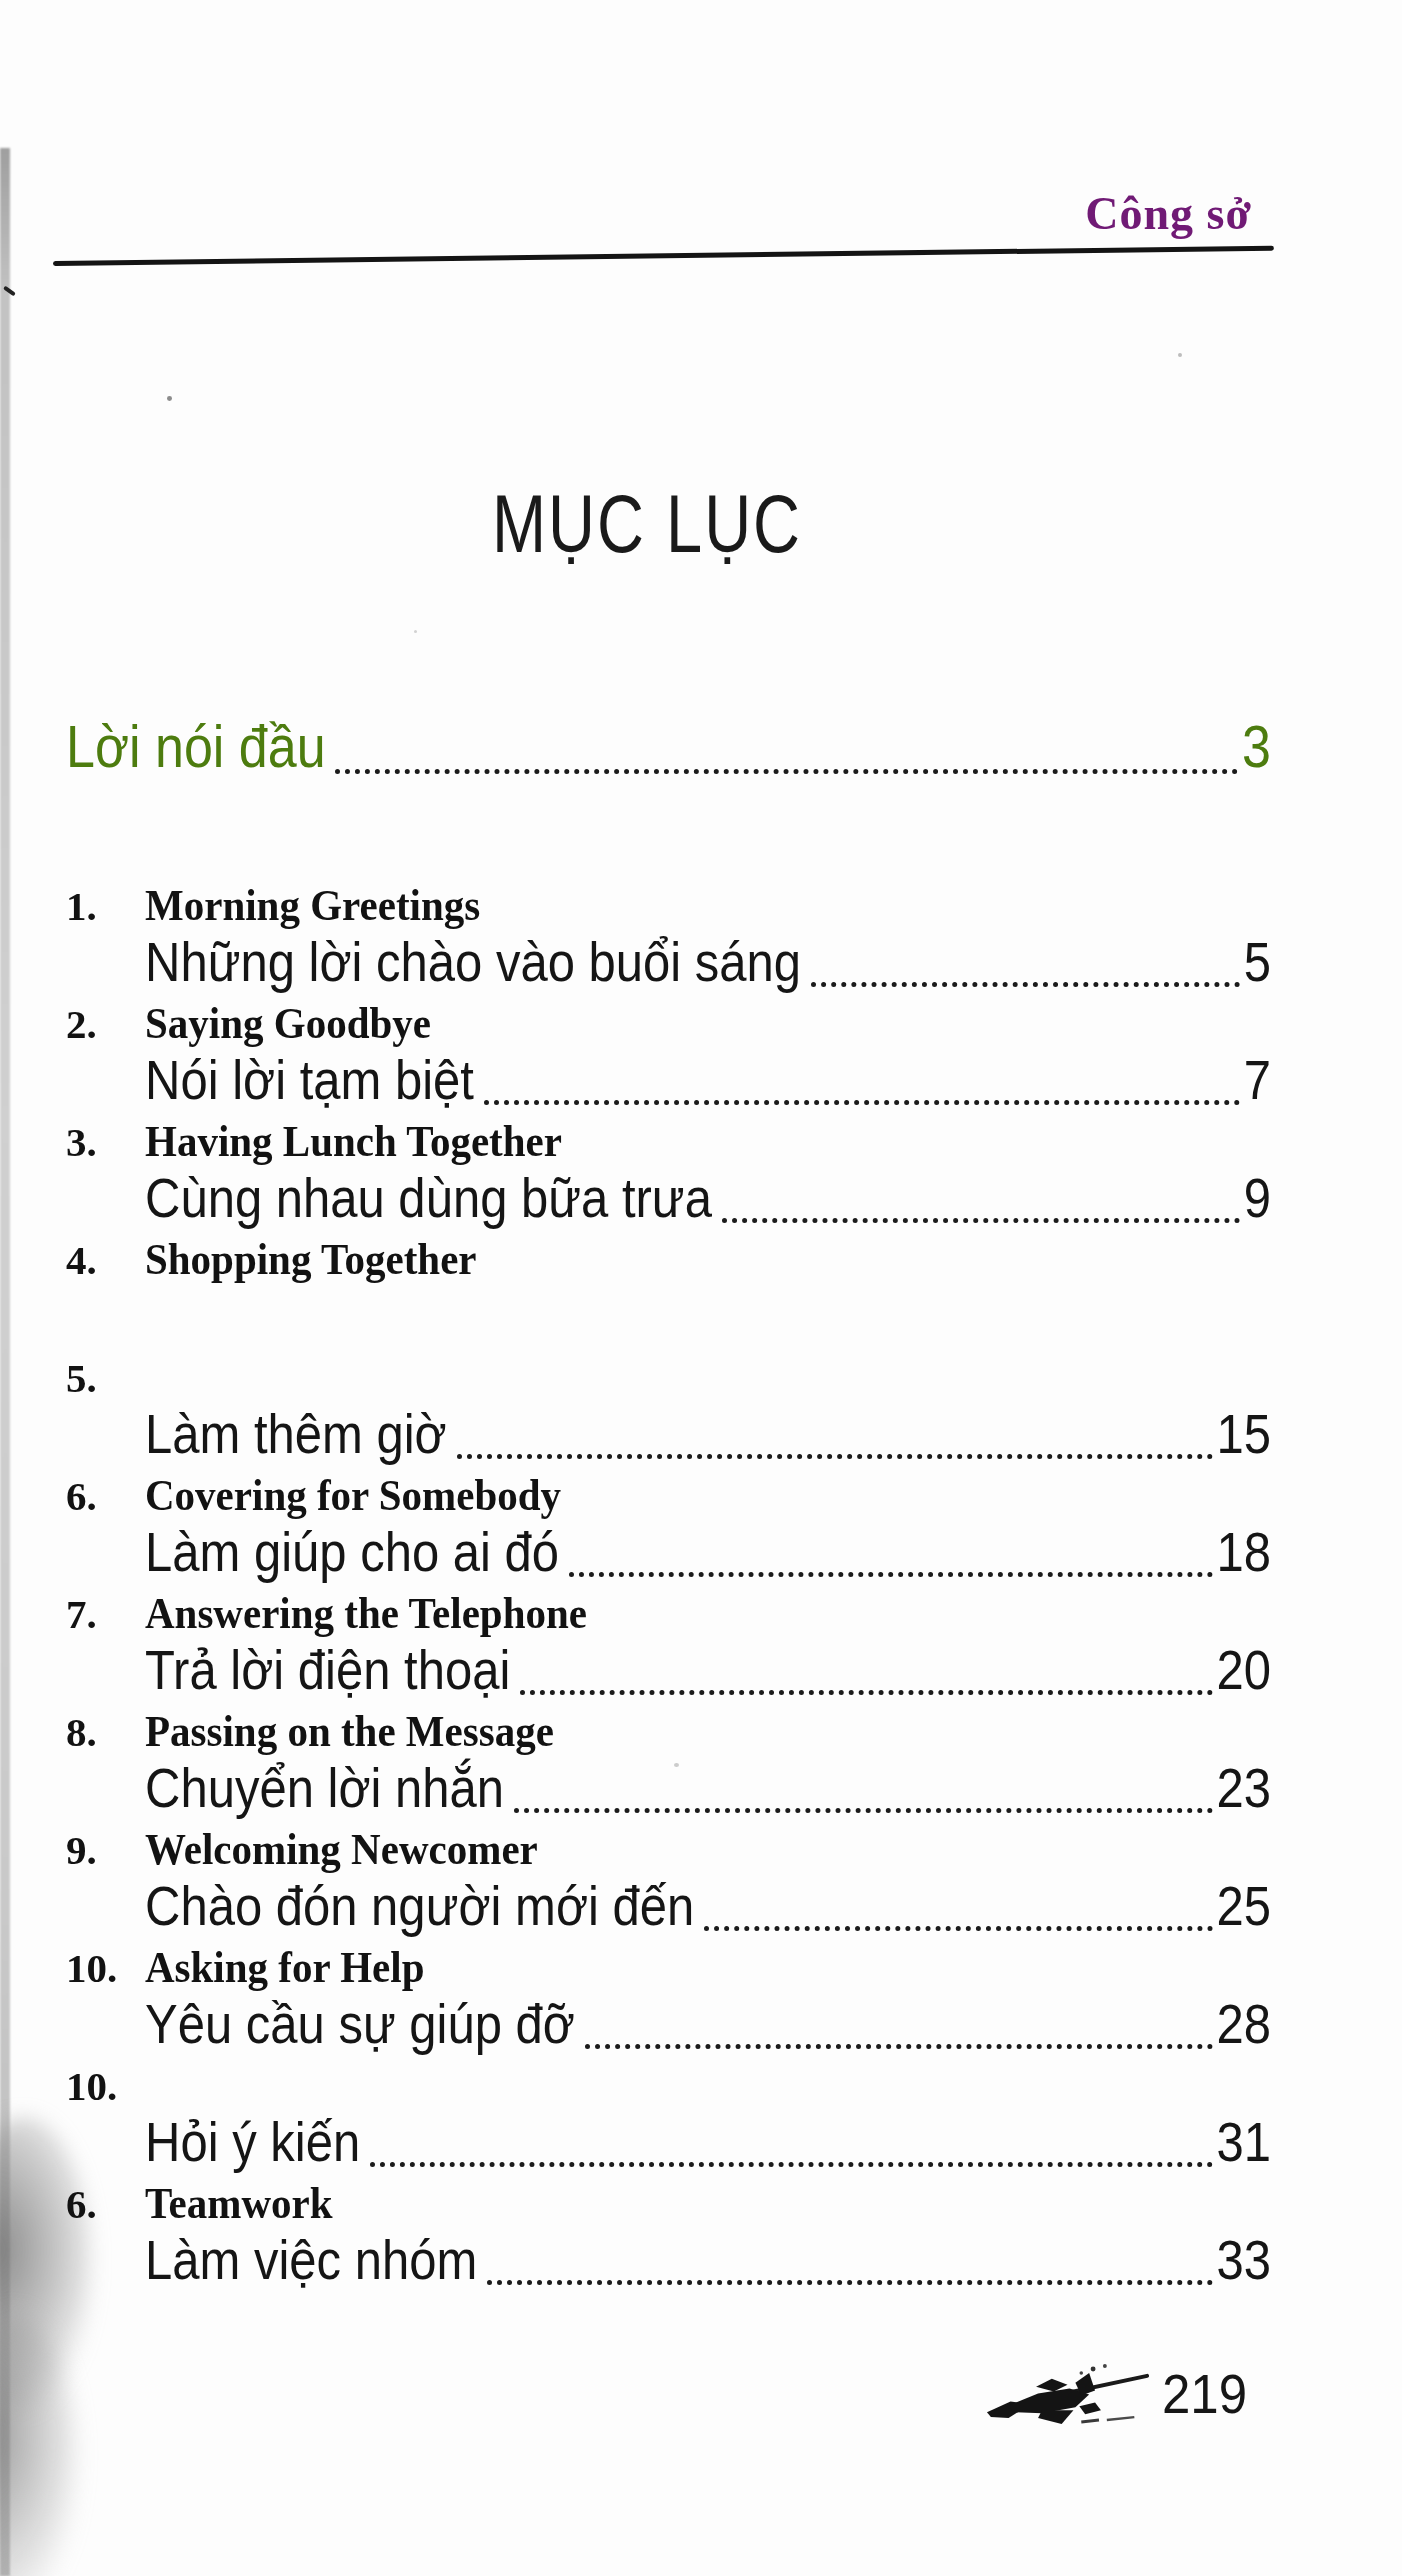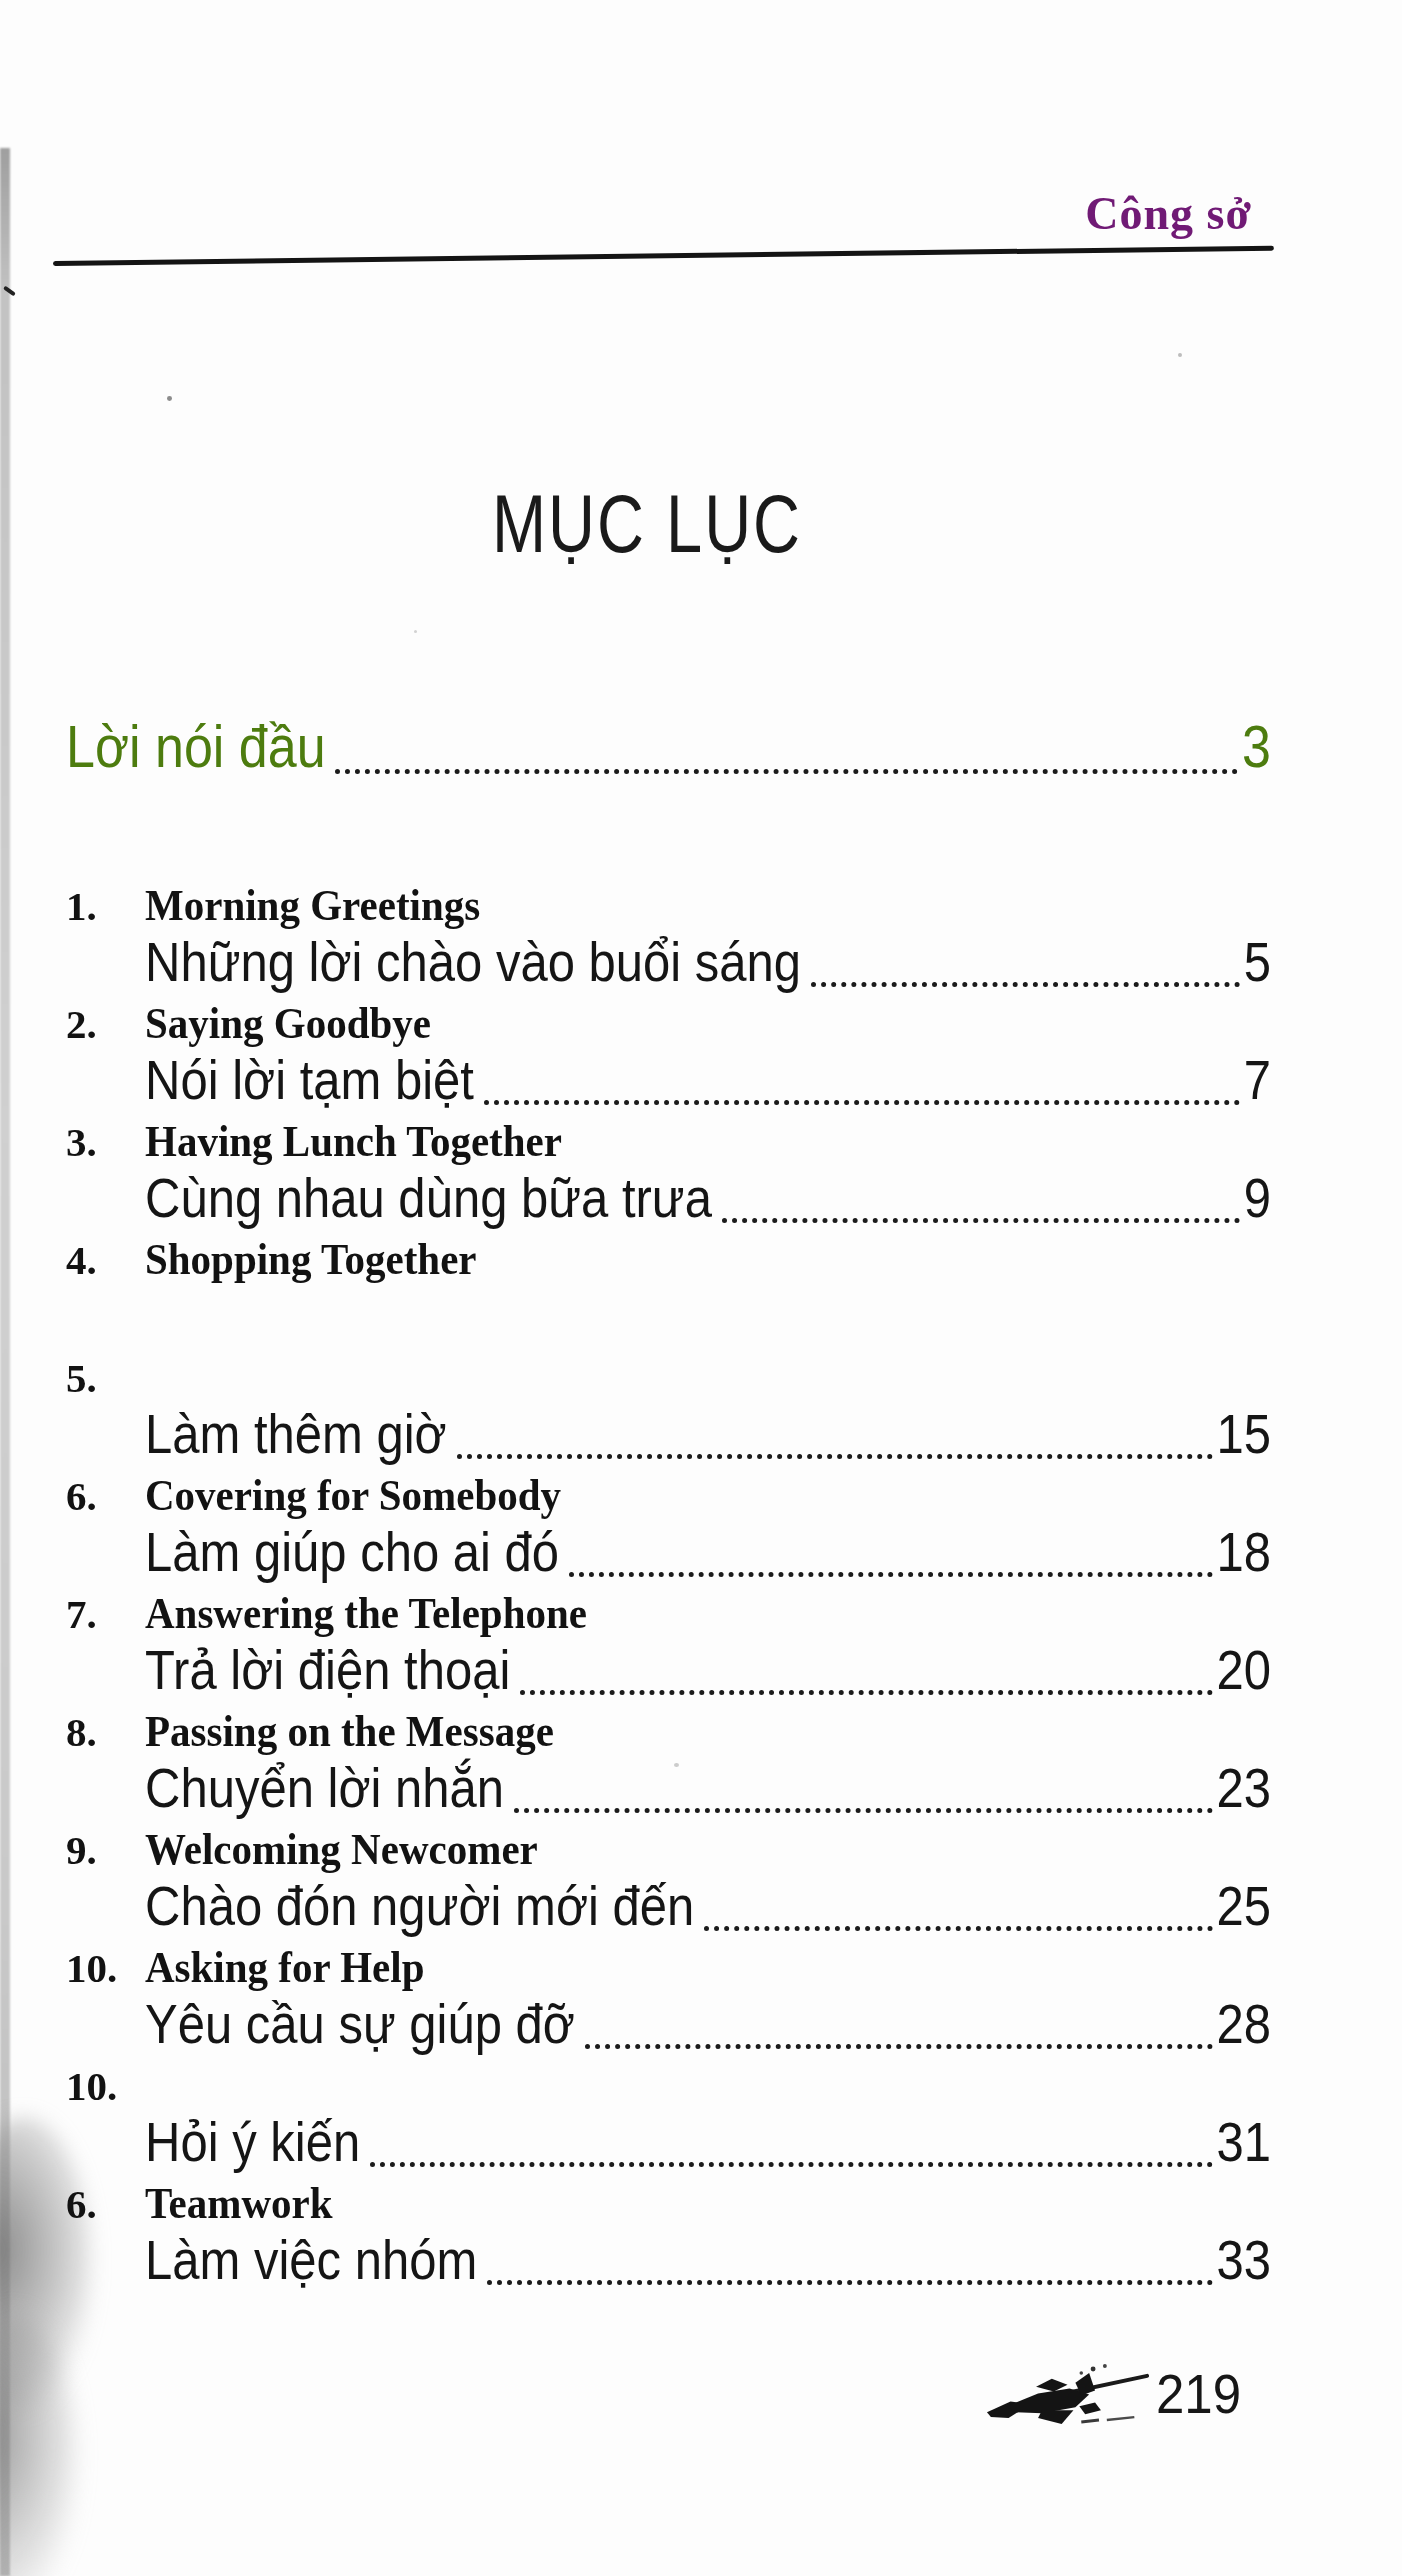--- a/index.html
+++ b/index.html
@@ -78,21 +78,21 @@
   .toc-item .en .tall { transform:scaleY(1.08); }
   .vi-row {
     grid-column:2; grid-row:2; display:flex; align-items:flex-end;
     font-size:49px; line-height:67px; color:#151515;
   }
   .vi-row .pg { font-size:49px; }
 
   
   .footer { position:absolute; left:985px; top:2361px; display:flex; align-items:center; }
   .plane-icon { display:block; }
-  .footer-page { font-size:51px; color:#161616; margin-left:2px; }
+  .footer-page { font-size:51px; color:#161616; margin-left:8px; }
   .footer-page .tall { transform:scaleY(1.1); }
 </style>
 </head>
 <body>
 
 <div class="page">
 
   <div class="scan-strip"></div>
   <div class="scan-shadow-a"></div>
   <div class="scan-shadow-b"></div>

